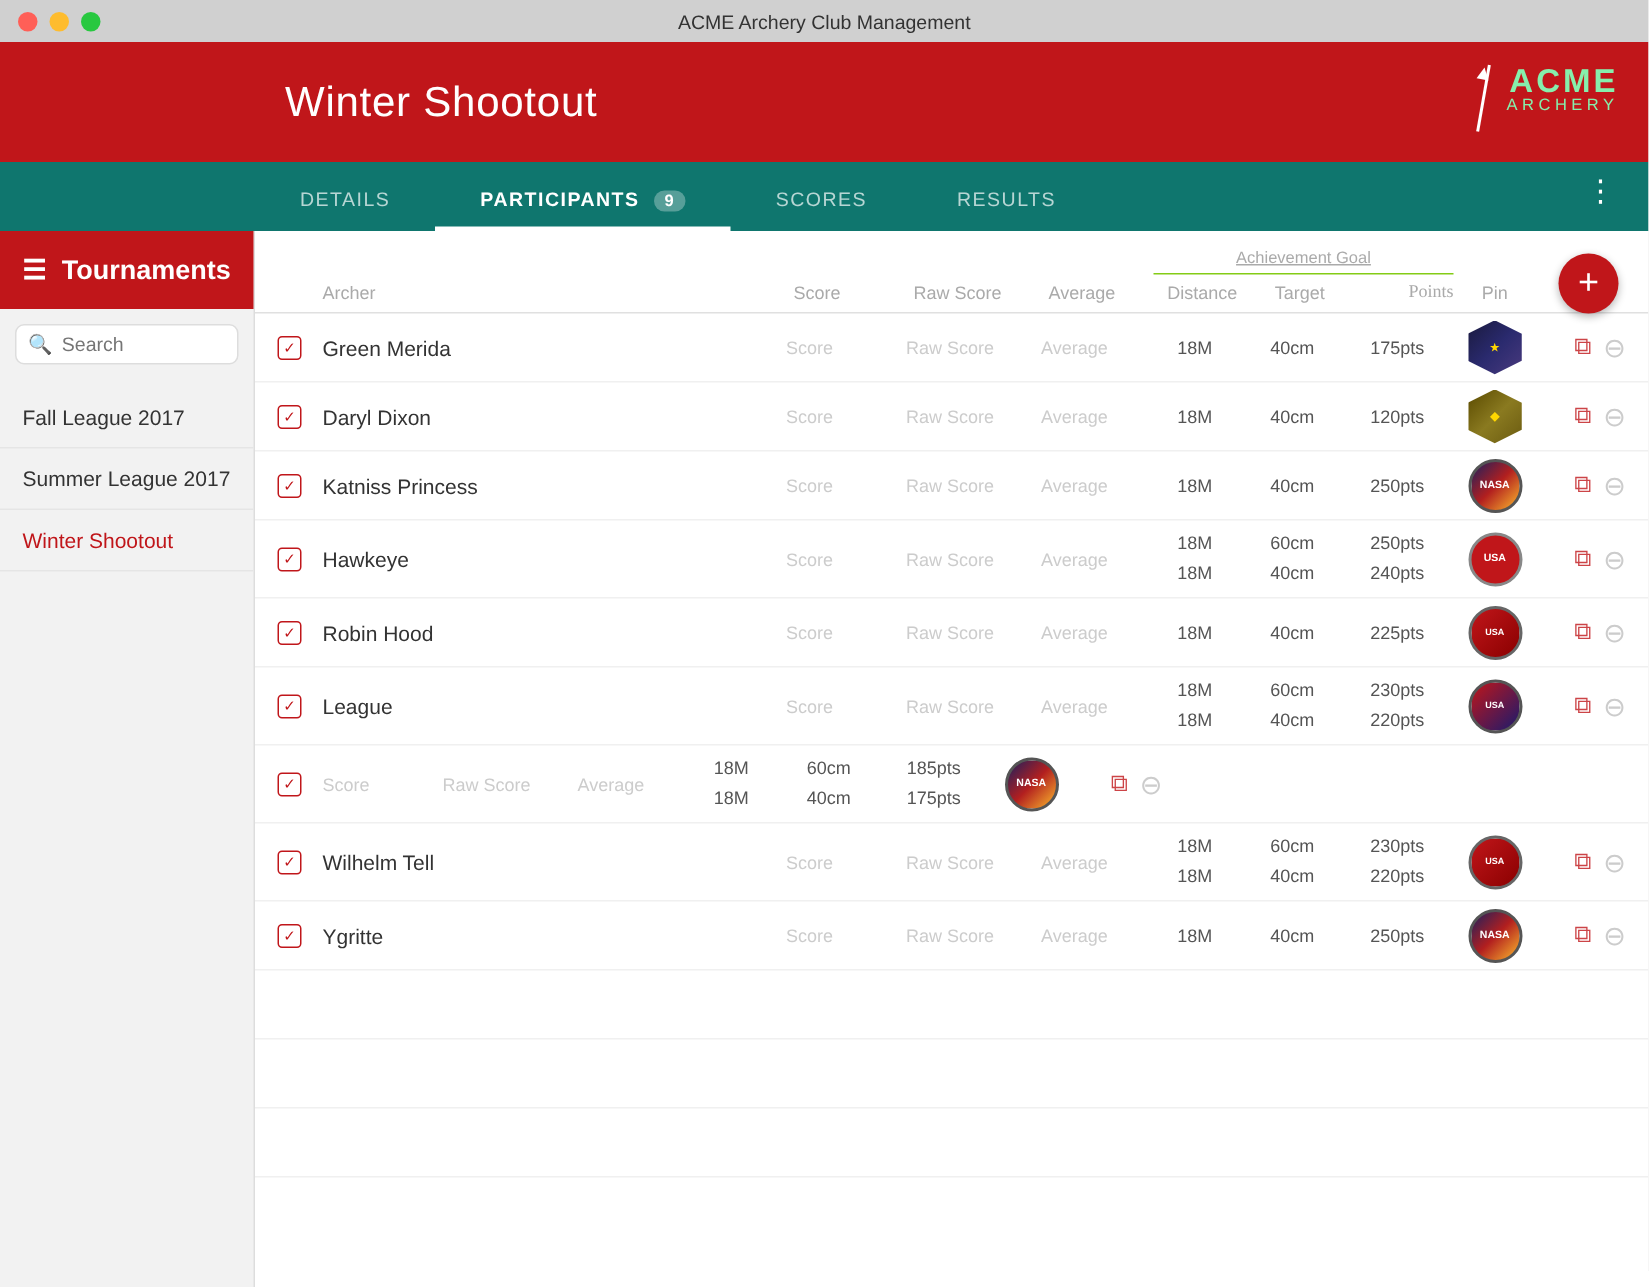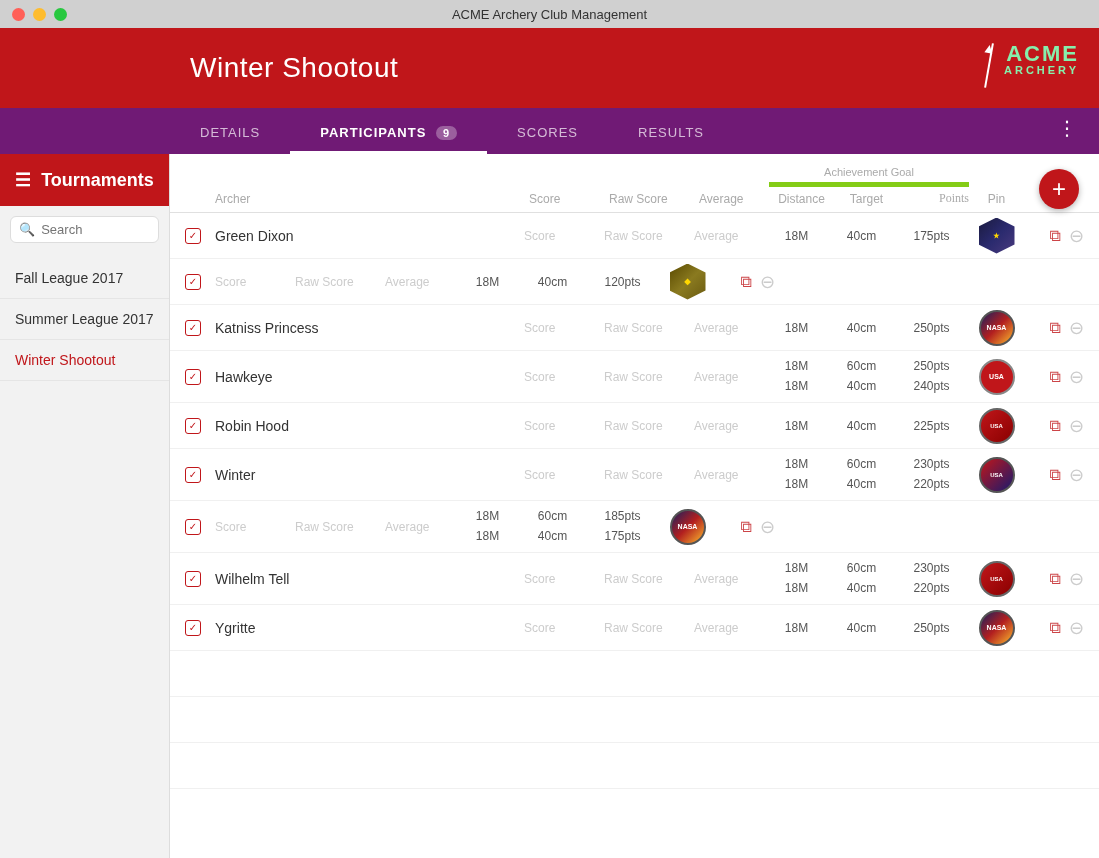--- a/index.html
+++ b/index.html
@@ -40,25 +40,25 @@
     .logo {
       position: absolute;
       right: 20px;
       top: 50%;
       transform: translateY(-50%);
       color: #86efac;
       text-align: right;
       line-height: 1;
     }
     .logo-acme { font-size: 22px; font-weight: 900; letter-spacing: 2px; }
-    .logo-archery { font-size: 11px; font-weight: 700; letter-spacing: 3px; }
+    .logo-archery { font-size: 11px; font-weight: 400; letter-spacing: 3px; }
 
     
     .nav-tabs {
-      background: #701a75;
+      background: #0f766e;
       height: 46px;
       display: flex;
       align-items: flex-end;
       padding-left: 170px;
       border-bottom: none;
       position: relative;
     }
     .nav-tab {
       color: rgba(255,255,255,0.7);
       font-size: 13px;
@@ -318,21 +318,21 @@
   <div class="content">
 
     <div class="fab-btn">+</div>
 
     <div style="display:flex;padding:12px 15px 0;position:relative;">
       <div style="width:30px;"></div>
       <div style="flex:1;"></div>
       <div style="width:80px;"></div>
       <div style="width:90px;"></div>
       <div style="width:70px;"></div>
-      <div style="width:200px;border-bottom:5px solid #84cc16;text-align:center;padding-bottom:4px;font-size:11px;color:#aaa;">Achievement Goal</div>
+      <div style="width:200px;border-bottom:1px solid #84cc16;text-align:center;padding-bottom:4px;font-size:11px;color:#aaa;text-decoration:underline;">Achievement Goal</div>
       <div style="width:55px;"></div>
       <div style="width:60px;"></div>
     </div>
 
     <div style="display:flex;align-items:center;padding:4px 15px 6px;border-bottom:1px solid #e0e0e0;">
       <div style="width:30px;"></div>
       <div class="th" style="flex:1;">Archer</div>
       <div class="th" style="width:80px;">Score</div>
       <div class="th" style="width:90px;">Raw Score</div>
       <div class="th" style="width:70px;">Average</div>
@@ -340,21 +340,21 @@
       <div class="th" style="width:65px;text-align:center;">Target</div>
       <div class="th" style="width:70px;text-align:right;font-family:Liberation Serif, serif;">Points</div>
       <div class="th" style="width:55px;text-align:center;">Pin</div>
       <div style="width:60px;"></div>
     </div>
 
     <div class="table-row">
       <div class="col-check">
           <div class="check-icon checked">✓</div>
         </div>
-      <div class="col-archer">Green Dixon</div>
+      <div class="col-archer">Green Merida</div>
       <div class="col-score">Score</div>
       <div class="col-rawscore">Raw Score</div>
       <div class="col-average">Average</div>
       <div class="col-distance">18M</div>
       <div class="col-target">40cm</div>
       <div class="col-points">175pts</div>
       <div class="col-pin">
         <div class="hexagon-shape" style="background:linear-gradient(135deg,#1a1a3e,#2a2a6e,#4a3a7e);clip-path:polygon(50% 0%,100% 25%,100% 75%,50% 100%,0% 75%,0% 25%);width:36px;height:36px;">
           <span style="font-size:7px;color:gold;font-weight:900;">★</span>
         </div>
@@ -362,20 +362,21 @@
       <div class="col-actions">
         <span class="copy-icon">⧉</span>
         <span class="remove-icon">⊖</span>
       </div>
     </div>
 
     <div class="table-row">
       <div class="col-check">
           <div class="check-icon checked">✓</div>
         </div>
+      <div class="col-archer">Daryl Dixon</div>
       <div class="col-score">Score</div>
       <div class="col-rawscore">Raw Score</div>
       <div class="col-average">Average</div>
       <div class="col-distance">18M</div>
       <div class="col-target">40cm</div>
       <div class="col-points">120pts</div>
       <div class="col-pin">
         <div style="width:36px;height:36px;clip-path:polygon(50% 0%,100% 25%,100% 75%,50% 100%,0% 75%,0% 25%);background:linear-gradient(135deg,#5a4a00,#8a7a20,#6a5a10);display:flex;align-items:center;justify-content:center;">
           <span style="font-size:8px;color:#ffd700;font-weight:900;">◆</span>
         </div>
@@ -464,21 +465,21 @@
       <div class="col-actions">
         <span class="copy-icon">⧉</span>
         <span class="remove-icon">⊖</span>
       </div>
     </div>
 
     <div class="table-row" style="min-height:52px;">
       <div class="col-check">
           <div class="check-icon checked">✓</div>
         </div>
-      <div class="col-archer">Winter</div>
+      <div class="col-archer">League</div>
       <div class="col-score">Score</div>
       <div class="col-rawscore">Raw Score</div>
       <div class="col-average">Average</div>
       <div class="col-distance">
           <div class="multi-line">
             <span>18M</span>
             <span>18M</span>
           </div>
         </div>
       <div class="col-target">

